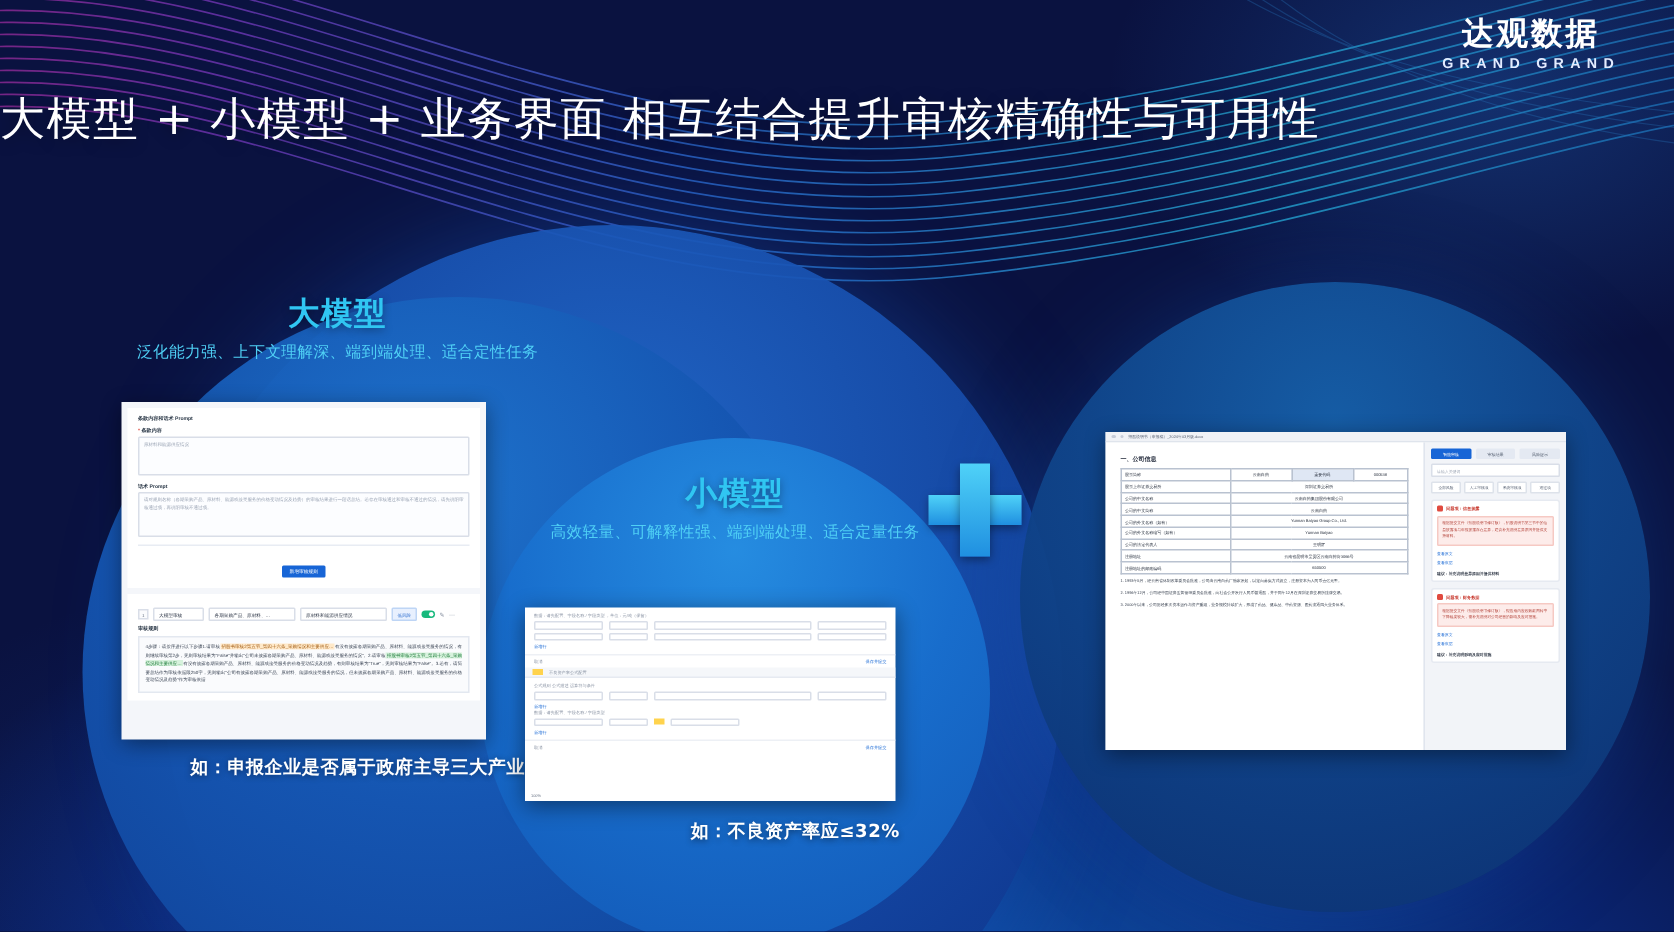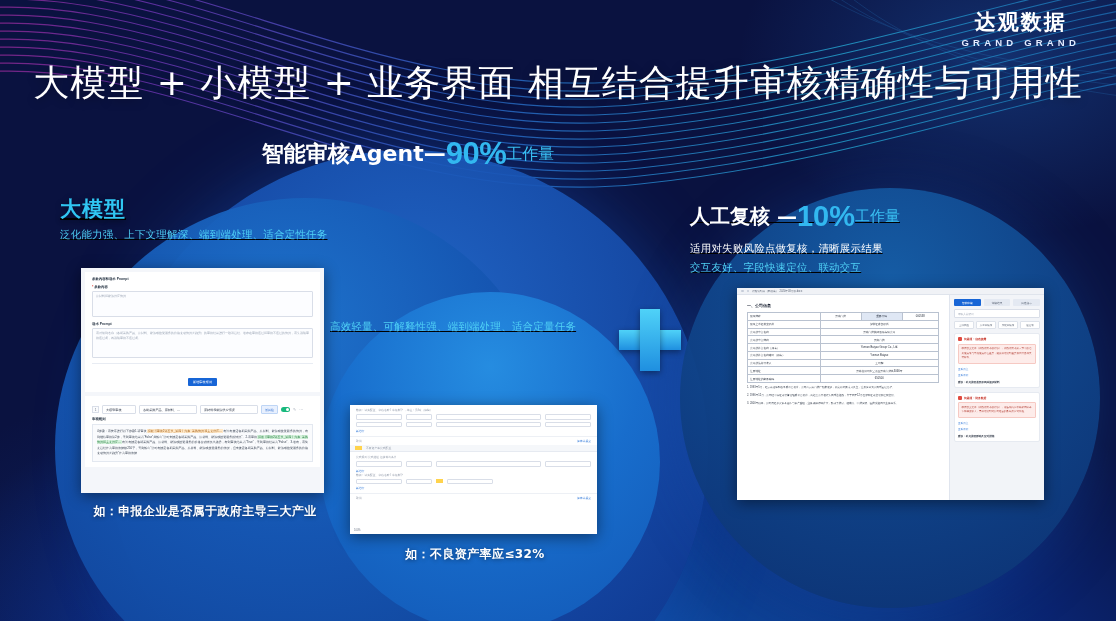--- a/index.html
+++ b/index.html
@@ -43,36 +43,36 @@
     box-shadow:0 0 60px rgba(20,80,170,.35);
   }
 
   
   .logo { position:absolute; right:36px; top:12px; text-align:center; line-height:1; }
   .logo-cn { font-size:21px; font-weight:bold; color:#ffffff; letter-spacing:2px;
              font-family:"DejaVu Sans","Liberation Sans",sans-serif; }
   .logo-en { font-size:9.5px; color:#e3ecff; letter-spacing:4.2px; margin-top:5px; font-weight:bold; }
 
   
-  .title { position:absolute; left:0; right:0; top:59px; text-align:center;
-           font-size:36px; color:#ffffff; letter-spacing:1px; font-weight:500;
+  .title { position:absolute; left:0; right:0; top:59px; text-align:left;
+           font-size:30px; color:#ffffff; letter-spacing:1px; font-weight:500;
            font-family:"DejaVu Sans","Liberation Sans",sans-serif; text-shadow:0 2px 10px rgba(0,0,0,.35); }
 
   
   .agent-line { position:absolute; left:108px; top:136px; width:600px; text-align:center;
                 white-space:nowrap; }
   .agent-line .cn { font-size:22px; color:#ffffff; font-weight:bold;
         font-family:"DejaVu Sans","Liberation Sans",sans-serif; vertical-align:middle; }
   .agent-line .num { font-size:31px; color:#32b8f0; font-weight:bold; vertical-align:middle;
         font-family:"Liberation Sans",sans-serif; letter-spacing:-.5px; }
   .agent-line .unit { font-size:16px; color:#39c0f2; vertical-align:middle;
         font-family:"DejaVu Sans","Liberation Sans",sans-serif; }
 
   
-  .sec-head { position:absolute; text-align:left;text-decoration:underline; }
+  .sec-head { position:absolute; text-align:center; }
   .sec-head .h { font-size:21px; font-weight:bold; color:#30c6f2;
        font-family:"DejaVu Sans","Liberation Sans",sans-serif; letter-spacing:1px;
        text-shadow:0 1px 6px rgba(0,0,0,.4); }
   .sec-head .d1 { font-size:10.5px; color:#ffffff; margin-top:9px; letter-spacing:.2px;
        font-family:"DejaVu Sans","Liberation Sans",sans-serif; }
   .sec-head .d2 { font-size:10.5px; color:#4fd0f5; margin-top:5px; letter-spacing:.2px;
        font-family:"DejaVu Sans","Liberation Sans",sans-serif; }
 
   #head-left  { left:60px;  top:195px; width:330px; }
   #head-mid   { left:330px; top:315px; width:320px; }
@@ -87,21 +87,21 @@
         font-family:"DejaVu Sans","Liberation Sans",sans-serif; }
 
   
   .plus { position:absolute; left:619px; top:309px; width:62px; height:62px; }
   .plus i { position:absolute; background:linear-gradient(180deg,#4fd2f8,#1f8fe0); display:block;
             box-shadow:0 2px 6px rgba(0,0,0,.4); }
   .plus i.hbar { left:0; top:21px; width:62px; height:20px; }
   .plus i.vbar { left:21px; top:0; width:20px; height:62px; }
 
   
-  .cap { position:absolute; text-align:center; font-size:12px; font-weight:bold; color:#ffffff;
+  .cap { position:absolute; text-align:right; font-size:12px; font-weight:bold; color:#ffffff;
          font-family:"DejaVu Sans","Liberation Sans",sans-serif; letter-spacing:.4px;
          text-shadow:0 1px 4px rgba(0,0,0,.45); }
   #cap-left { left:60px; top:503px; width:290px; }
   #cap-mid  { left:350px; top:546px; width:250px; }
 
   
   .shot { position:absolute; background:#ffffff; box-shadow:0 3px 14px rgba(0,0,0,.45);
           overflow:hidden; font-family:"Liberation Sans",sans-serif; }
 
   
@@ -225,40 +225,31 @@
   <div class="circle c-right"></div>
   <div class="circle c-mid"></div>
 
   <div class="logo">
     <div class="logo-cn">达观数据</div>
     <div class="logo-en">GRAND GRAND</div>
   </div>
 
   <div class="title">大模型 + 小模型 + 业务界面 相互结合提升审核精确性与可用性</div>
 
-  <div class="agent-line">
-    <span class="cn">智能审核Agent—</span><span class="num">90%</span><span class="unit">工作量</span>
-  </div>
 
   <div class="sec-head" id="head-left">
     <div class="h">大模型</div>
     <div class="d2">泛化能力强、上下文理解深、端到端处理、适合定性任务</div>
   </div>
 
   <div class="sec-head" id="head-mid">
+    <div class="h">小模型</div>
     <div class="d2">高效轻量、可解释性强、端到端处理、适合定量任务</div>
   </div>
 
-  <div class="sec-head" id="head-right">
-    <div class="rhead-line">
-      <span class="cn">人工复核 —</span><span class="num">10%</span><span class="unit">工作量</span>
-    </div>
-    <div class="d1">适用对失败风险点做复核，清晰展示结果</div>
-    <div class="d2">交互友好、字段快速定位、联动交互</div>
-  </div>
 
   <div class="plus">
     <i class="hbar"></i>
     <i class="vbar"></i>
   </div>
 
   <div class="shot" id="shot-left">
     <div class="panel">
       <div class="lbl-sm">条款内容和话术 Prompt</div>
       <div style="height:4px"></div>

